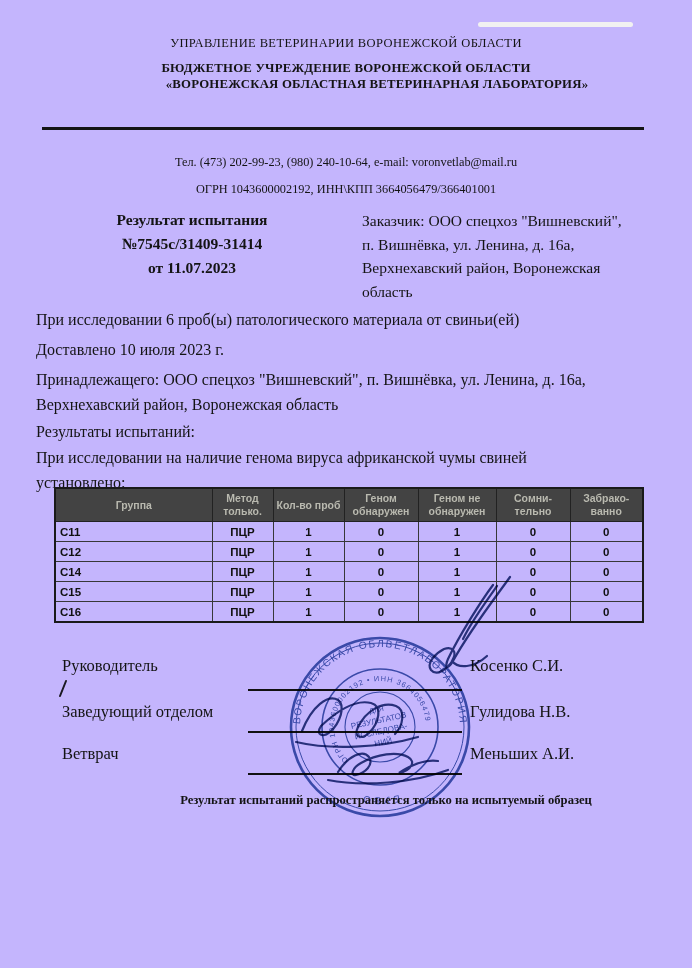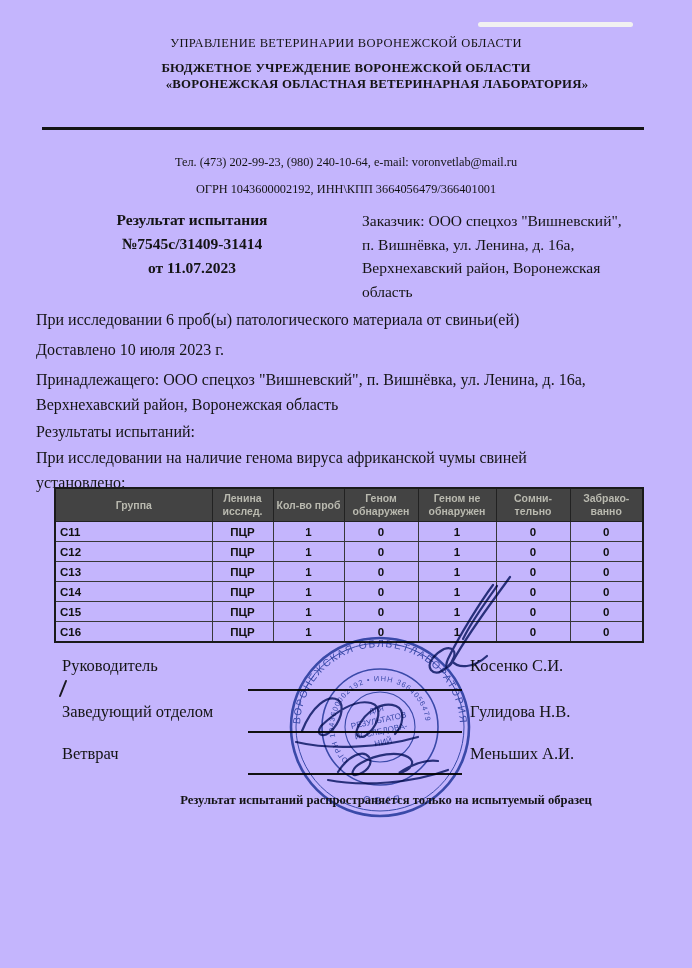--- a/index.html
+++ b/index.html
@@ -76,49 +76,40 @@
         <col style="width:61px">
         <col style="width:71px">
       <col style="width:74px">
         <col style="width:78px">
         <col style="width:74px">
         <col style="width:73px">
     </colgroup>
     <thead>
       <tr>
         <th>Группа</th>
-        <th>Ленина исслед.</th>
+        <th>Метод только.</th>
         <th>Кол-во проб</th>
         <th>Геном обнаружен</th>
         <th>Геном не обнаружен</th>
         <th>Сомни- тельно</th>
         <th>Забрако- ванно</th>
       </tr>
     </thead>
     <tbody>
       <tr>
         <td class="grp">С11</td>
         <td>ПЦР</td>
         <td>1</td>
         <td>0</td>
         <td>1</td>
         <td>0</td>
         <td>0</td>
       </tr>
       <tr>
         <td class="grp">С12</td>
-        <td>ПЦР</td>
-        <td>1</td>
-        <td>0</td>
-        <td>1</td>
-        <td>0</td>
-        <td>0</td>
-      </tr>
-      <tr>
-        <td class="grp">С13</td>
         <td>ПЦР</td>
         <td>1</td>
         <td>0</td>
         <td>1</td>
         <td>0</td>
         <td>0</td>
       </tr>
       <tr>
         <td class="grp">С14</td>
         <td>ПЦР</td>

